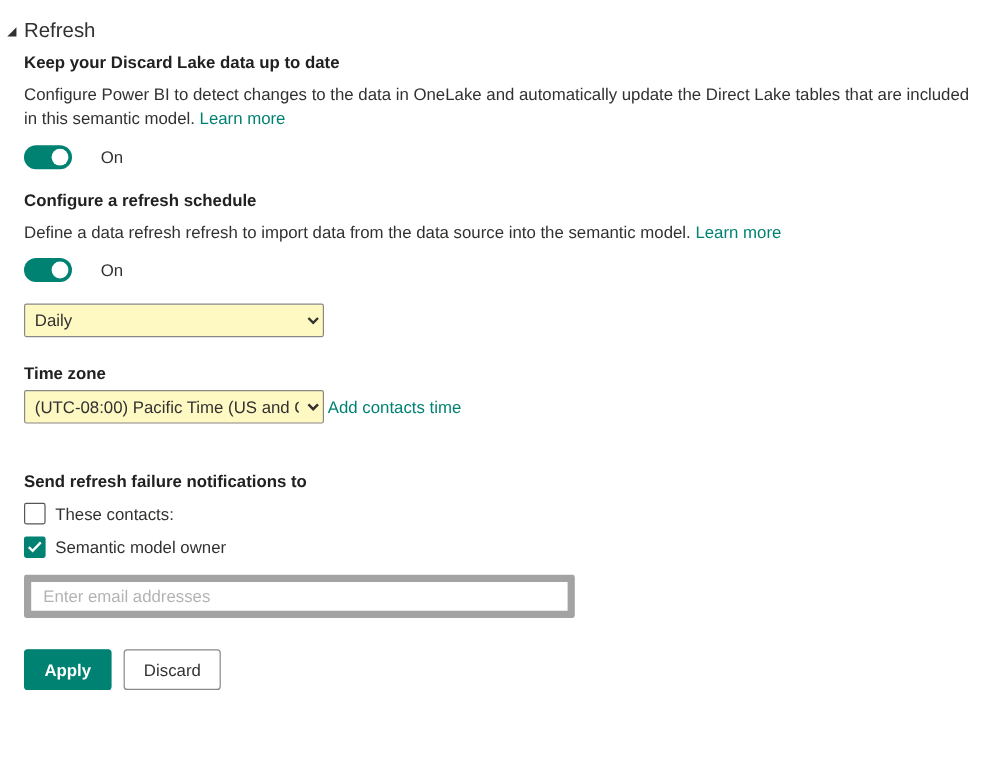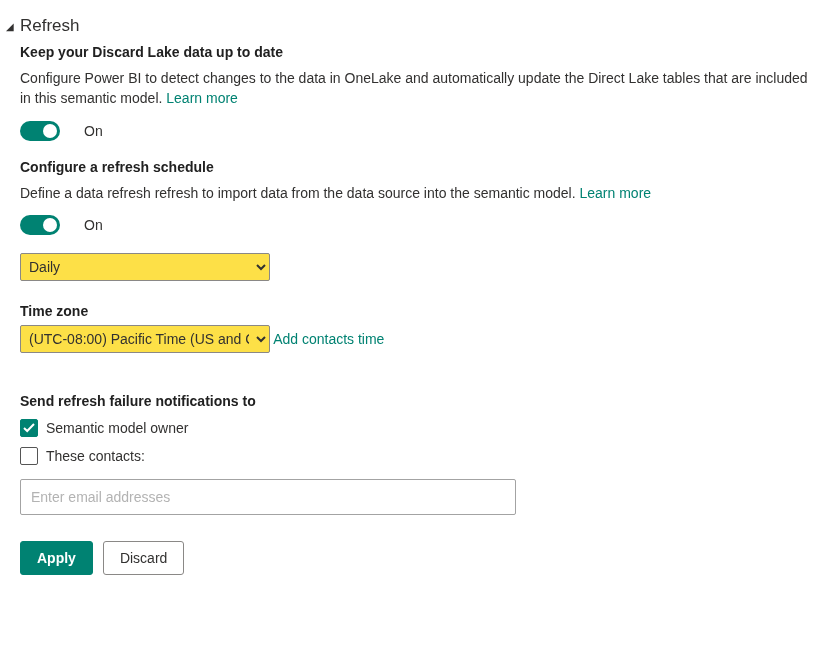--- a/index.html
+++ b/index.html
@@ -69,21 +69,21 @@
     .field-label {
       font-weight: 600;
       color: #212121;
       margin: 8px 0 6px 0;
     }
     select.pbi-select {
       width: 250px;
       height: 28px;
       border: 1px solid #8a8886;
       border-radius: 2px;
-      background: #fde047;
+      background: #fef9c3;
       font-family: inherit;
       font-size: 14px;
       padding: 2px 4px;
       color: #323130;
     }
     .block-gap { margin-top: 22px; }
     .checkbox-row {
       display: flex;
       align-items: center;
       gap: 8px;
@@ -102,23 +102,23 @@
       cursor: pointer;
       border-radius: 2px;
     }
     .checkbox.unchecked {
       background: #fff;
       border: 1px solid #555;
       color: transparent;
     }
     .checkbox-label { color: #323130; }
     input.email-input {
-      width: 496px;
+      width: 459px;
       height: 36px;
-      border: 1px solid #a3a3a3;
+      border: 6px solid #a3a3a3;
       border-radius: 2px;
       padding: 6px 10px;
       font-family: inherit;
       font-size: 14px;
       color: #323130;
       margin-top: 4px;
     }
     input.email-input::placeholder { color: #b3b3b3; }
     .button-row {
       display: flex;
@@ -183,35 +183,35 @@
   </select>
 
   <div class="field-label block-gap">Time zone</div>
   <select class="pbi-select">
     <option>(UTC-08:00) Pacific Time (US and Canada)</option>
   </select>
 
   <a class="link">Add contacts time</a>
 
   <div class="field-label" style="margin-top:40px;">Send refresh failure notifications to</div>
+
+  <div class="checkbox-row">
+    <div class="checkbox unchecked"></div>
+    <span class="checkbox-label">These contacts:</span>
+  </div>
 
   <div class="checkbox-row">
     <div class="checkbox">
       <svg width="12" height="12" viewBox="0 0 12 12">
           <path d="M1 6 L4.2 9 L11 2" stroke="#fff" stroke-width="2" fill="none"></path>
         </svg>
     </div>
     <span class="checkbox-label">Semantic model owner</span>
   </div>
 
-  <div class="checkbox-row">
-    <div class="checkbox unchecked"></div>
-    <span class="checkbox-label">These contacts:</span>
-  </div>
-
   <input type="text" class="email-input" placeholder="Enter email addresses" style="">
 
   <div class="button-row">
     <button class="btn btn-primary">Apply</button>
     <button class="btn btn-secondary">Discard</button>
   </div>
 
 </div>
 
 </body></html>

